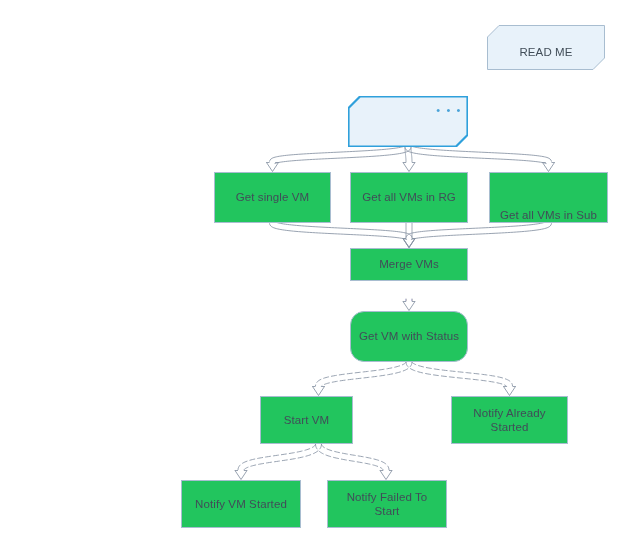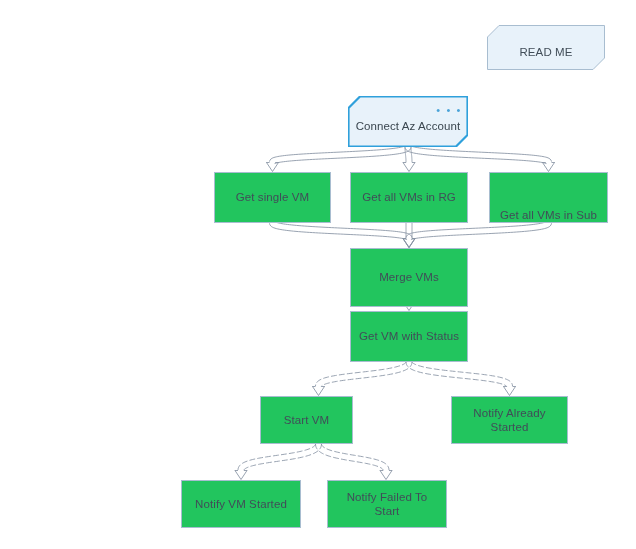--- a/index.html
+++ b/index.html
@@ -142,36 +142,35 @@
           </svg>
         </div>
         <span class="node-label">READ ME</span>
       </div>
       <div class="node cut selected" style="left: 348px; top: 96px; width: 120px; height: 51px;">
         <div class="cut-fill">
           <svg viewBox="0 0 120 51" preserveAspectRatio="none">
             <polygon points="12,0.5 119.5,0.5 119.5,39 108,50.5 0.5,50.5 0.5,12" fill="#e8f2fa" stroke="#2fa0db" stroke-width="2.2"></polygon>
           </svg>
         </div>
-        <span class="node-label">Connect Az Account</span>
         <span class="ellipsis" style="right: 6px; top: 9px;">• • •</span>
       </div>
       <div class="node" style="left: 214px; top: 172px; width: 117px; height: 51px;">
         <span class="node-label">Get single VM</span>
       </div>
       <div class="node" style="left: 350px; top: 172px; width: 118px; height: 51px;">
         <span class="node-label">Get all VMs in RG</span>
       </div>
       <div class="node" style="left: 489px; top: 172px; width: 119px; height: 51px; align-items: flex-end;">
         <span class="node-label">Get all VMs in Sub</span>
       </div>
-      <div class="node" style="left: 350px; top: 248px; width: 118px; height: 59px;">
+      <div class="node" style="left: 350px; top: 248px; width: 118px; height: 33px;">
         <span class="node-label">Merge VMs</span>
       </div>
-      <div class="node" style="left: 350px; top: 311px; width: 118px; height: 51px;">
+      <div class="node" style="left: 350px; top: 311px; width: 118px; height: 51px; border-radius: 14px;">
         <span class="node-label">Get VM with Status</span>
       </div>
       <div class="node" style="left: 260px; top: 396px; width: 93px; height: 48px;">
         <span class="node-label">Start VM</span>
       </div>
       <div class="node" style="left: 451px; top: 396px; width: 117px; height: 48px;">
         <span class="node-label">Notify Already Started</span>
       </div>
       <div class="node" style="left: 181px; top: 480px; width: 120px; height: 48px;">
         <span class="node-label">Notify VM Started</span>

